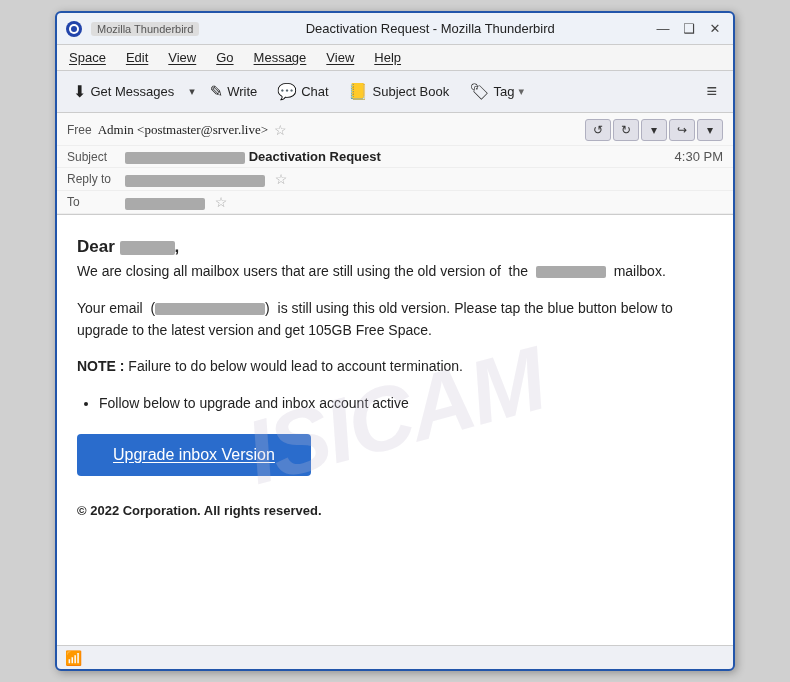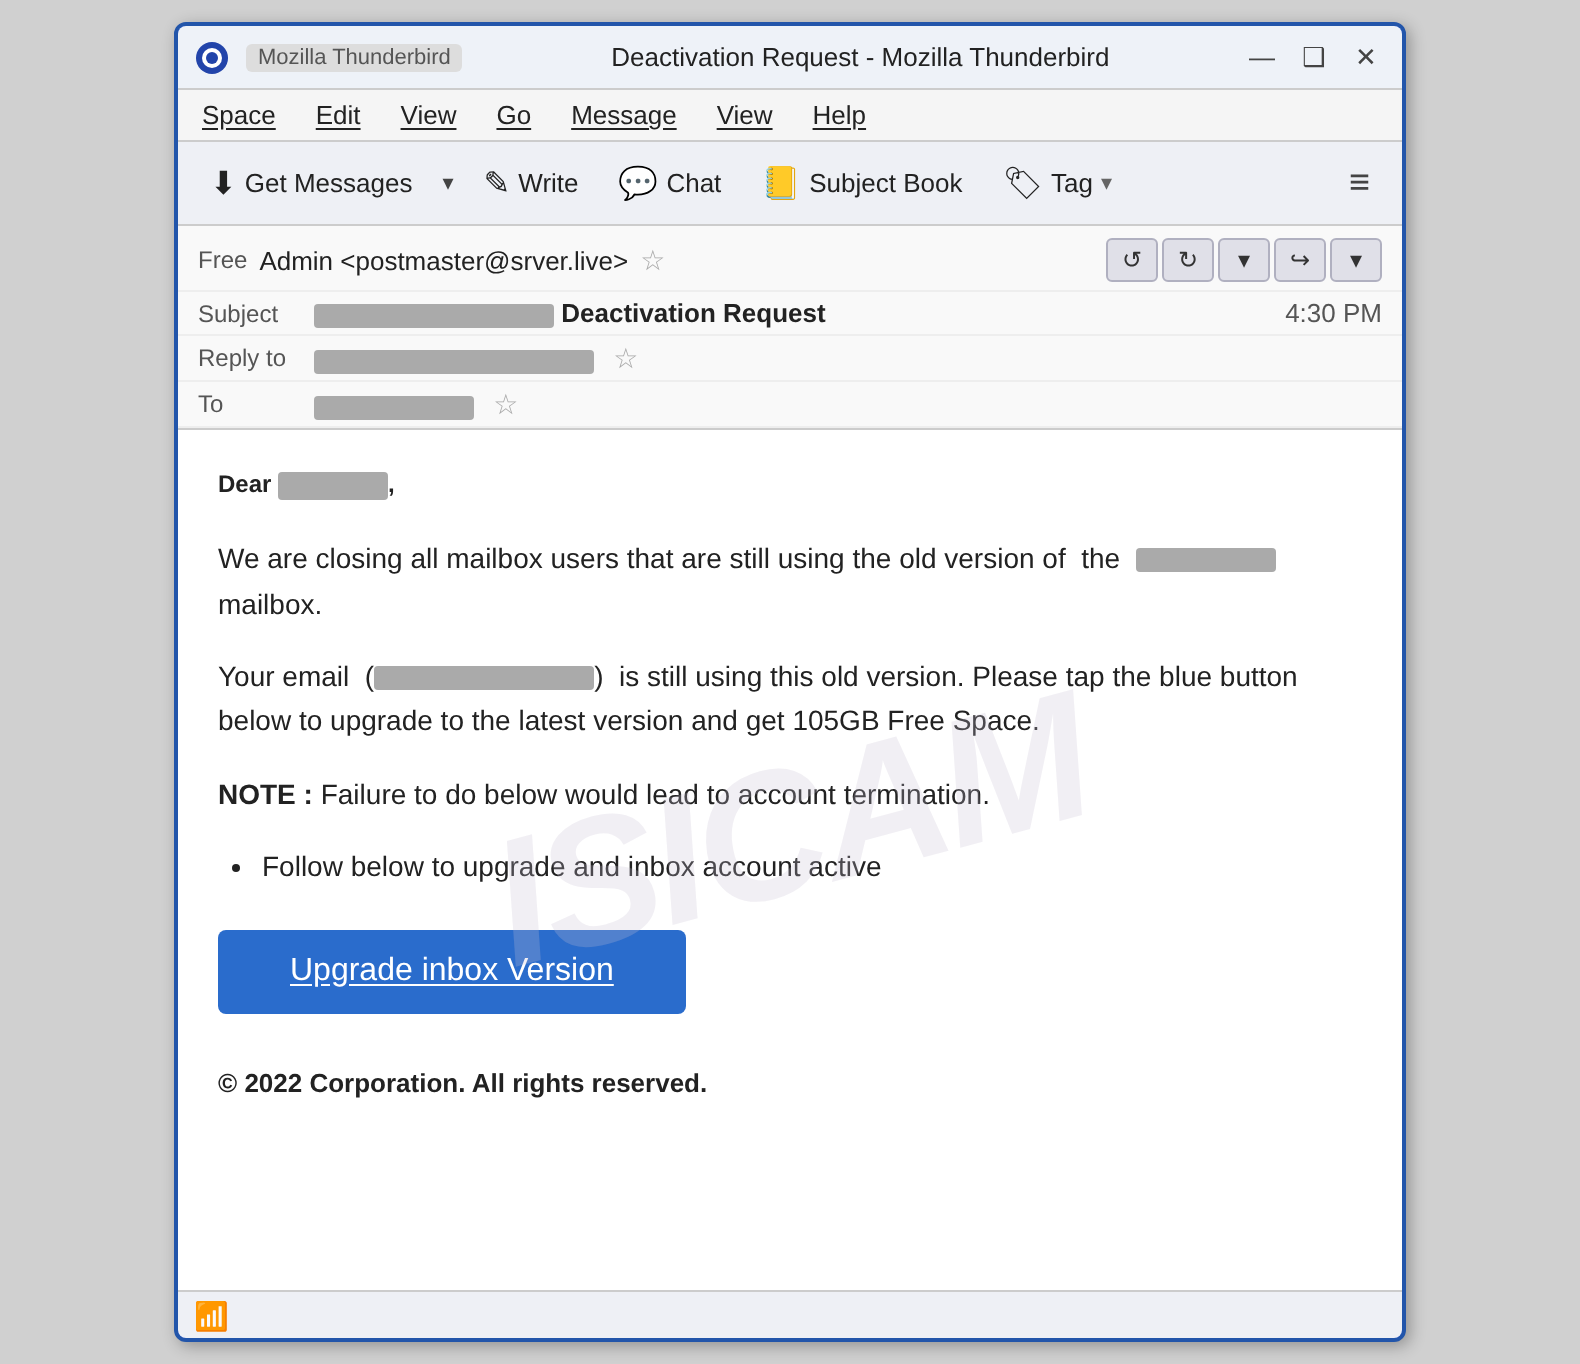--- a/index.html
+++ b/index.html
@@ -6,21 +6,21 @@
     body {
       width: 790px;
       height: 682px;
       font-family: Arial, sans-serif;
       background: #d0d0d0;
       display: flex;
       align-items: center;
       justify-content: center;
     }
     .window {
-      width: 616px;
+      width: 680px;
       height: 660px;
       border: 2px solid #2255aa;
       border-radius: 6px;
       background: #1d4ed8;
       display: flex;
       flex-direction: column;
       overflow: hidden;
       box-shadow: 2px 2px 8px rgba(0,0,0,0.3);
     }
     
@@ -148,21 +148,21 @@
       border-bottom: 1px solid #eee;
     }
     .email-header-top-from {
       flex: 1;
       display: flex;
       align-items: center;
       gap: 6px;
       font-size: 13px;
     }
     .from-label { color: #555; font-size: 12px; }
-    .from-value { color: #222; font-weight: 500; }
+    .from-value { color: #222; font-weight: 500; font-family: Liberation Serif, serif; }
     .star-icon { color: #aaa; font-size: 14px; cursor: pointer; }
     .email-header-actions {
       display: flex;
       gap: 2px;
       align-items: center;
     }
     .hdr-btn {
       width: 26px;
       height: 22px;
       display: flex;
@@ -215,21 +215,21 @@
       left: 50%;
       transform: translate(-50%, -60%) rotate(-15deg);
       font-size: 90px;
       font-weight: 900;
       color: rgba(200, 190, 210, 0.25);
       pointer-events: none;
       user-select: none;
       letter-spacing: -2px;
       font-style: italic;
     }
-    .body-greeting { font-size: 12px; margin-bottom: 16px; }
+    .body-greeting { font-size: 17px; }
     .body-p { margin-bottom: 14px; }
     .body-note { margin-bottom: 14px; }
     .body-list { margin-left: 22px; margin-bottom: 14px; }
     .body-list li { margin-bottom: 4px; }
     .upgrade-btn-container {
       display: flex;
       justify-content: flex-start;
       margin: 20px 0 24px 0;
     }
     .upgrade-btn {

